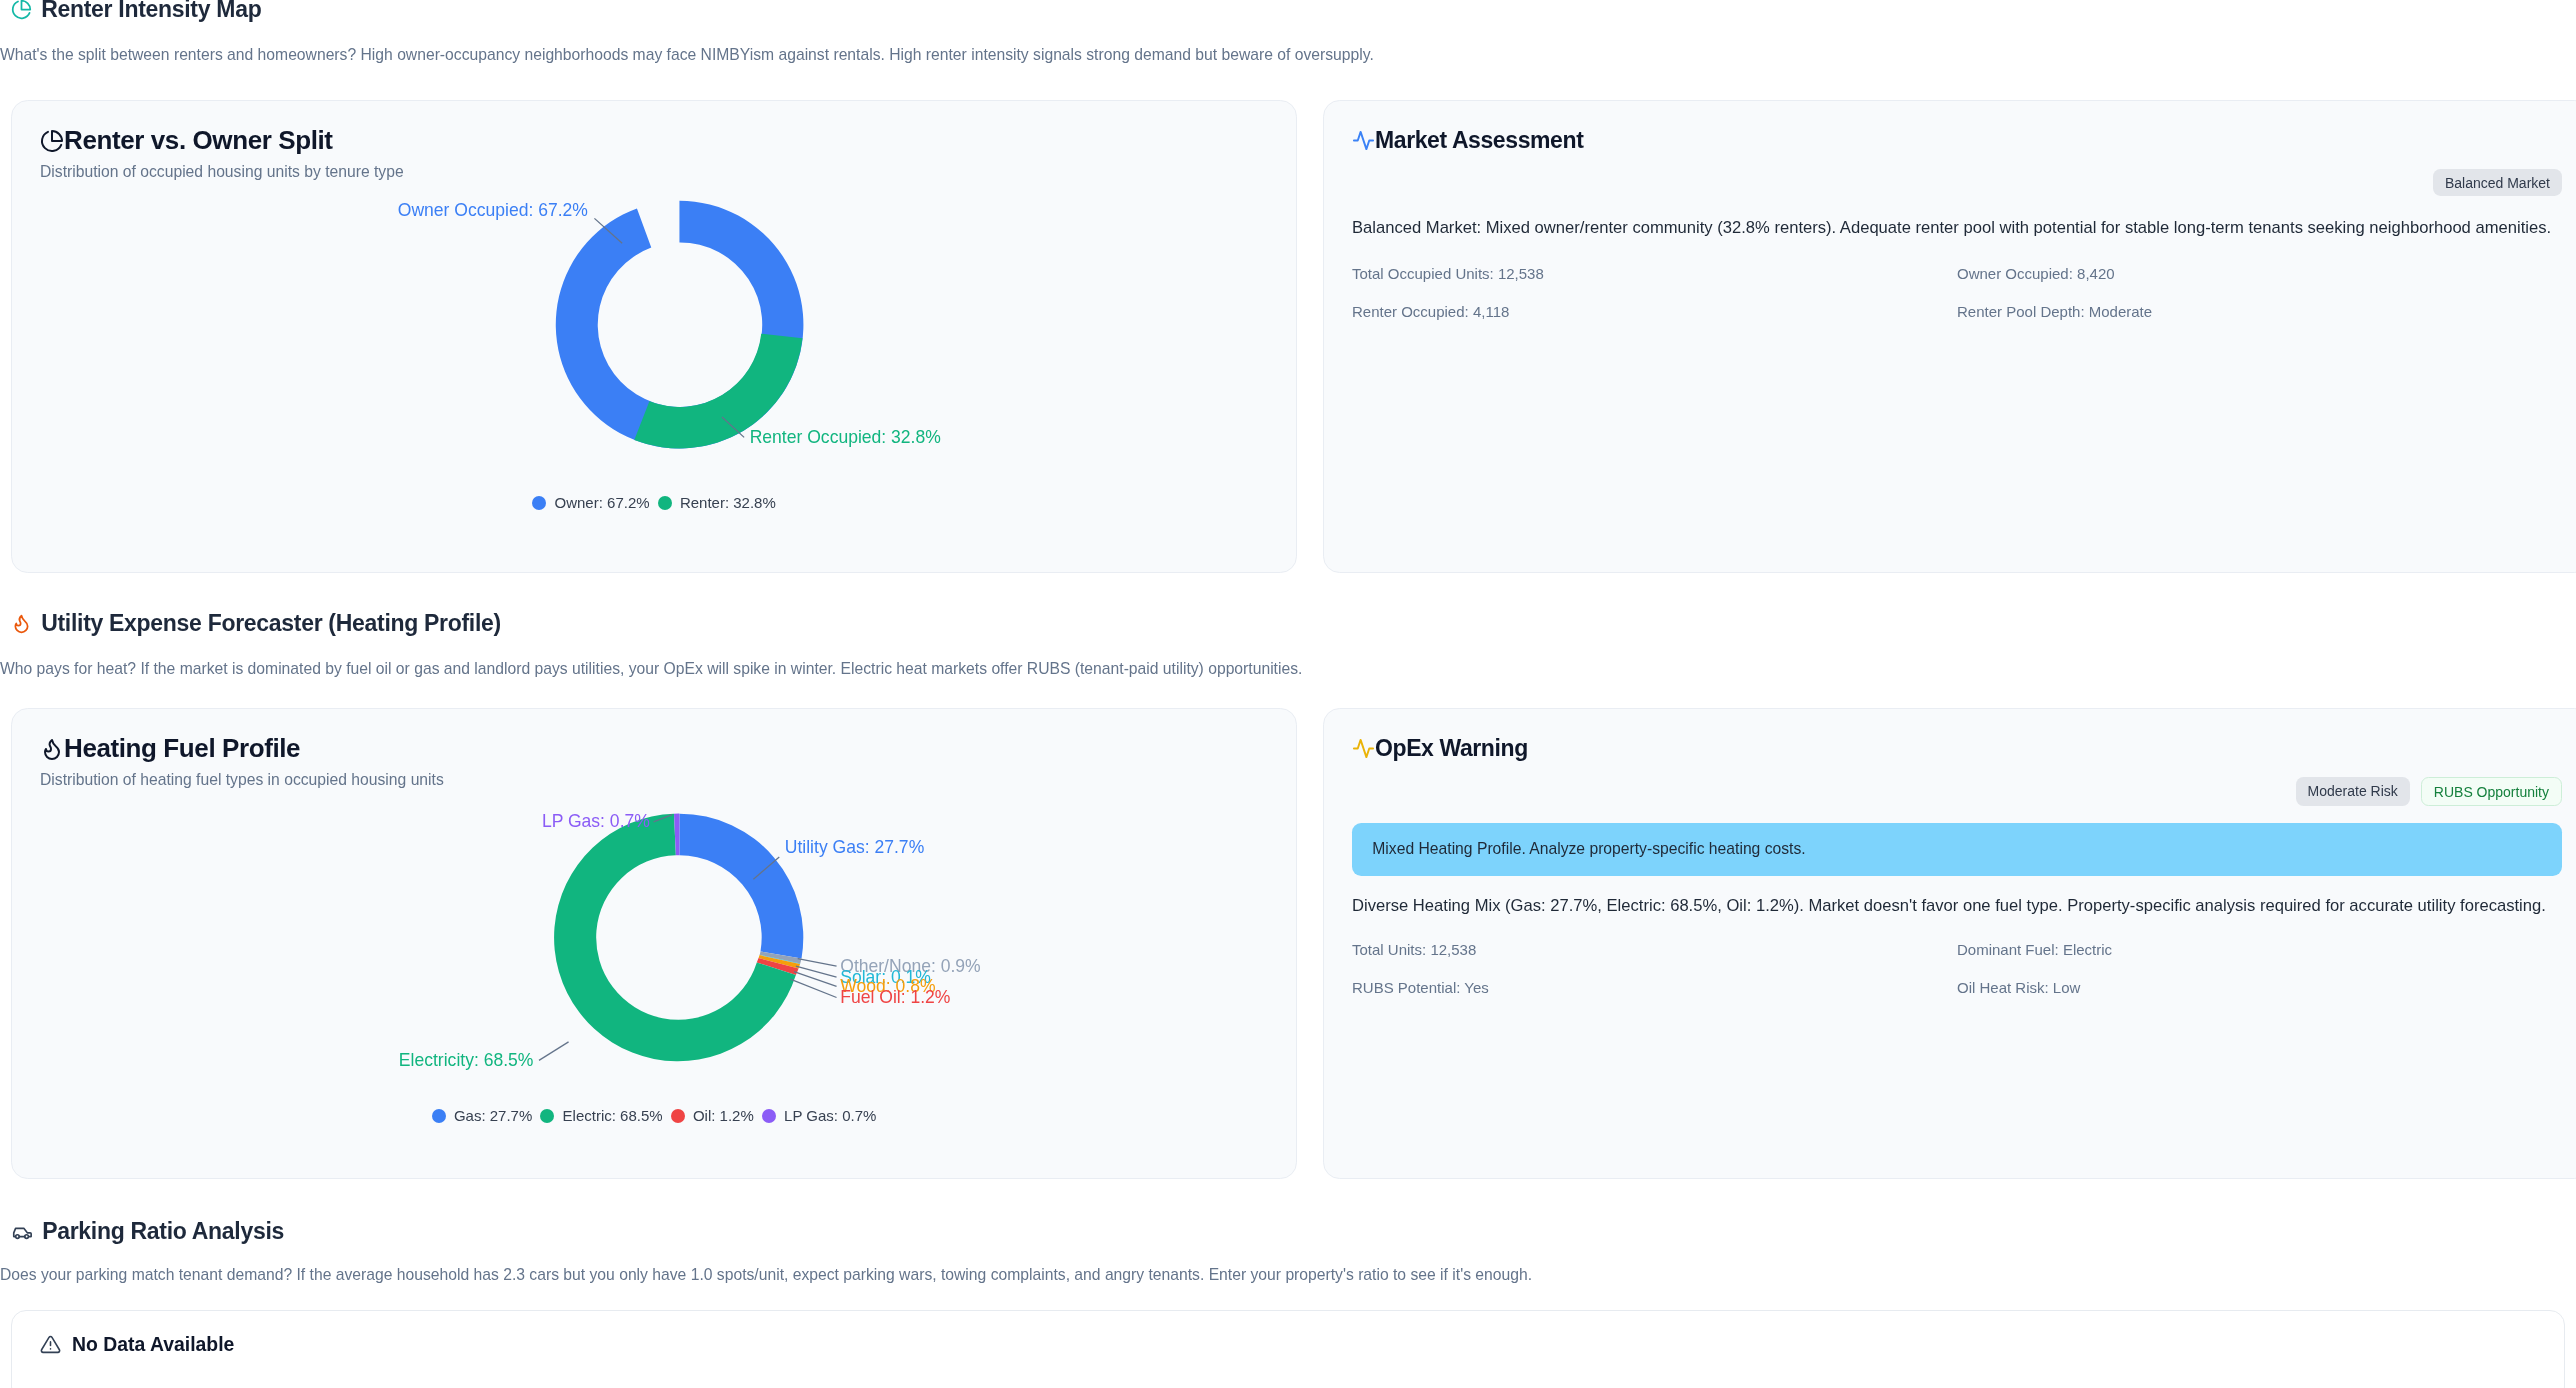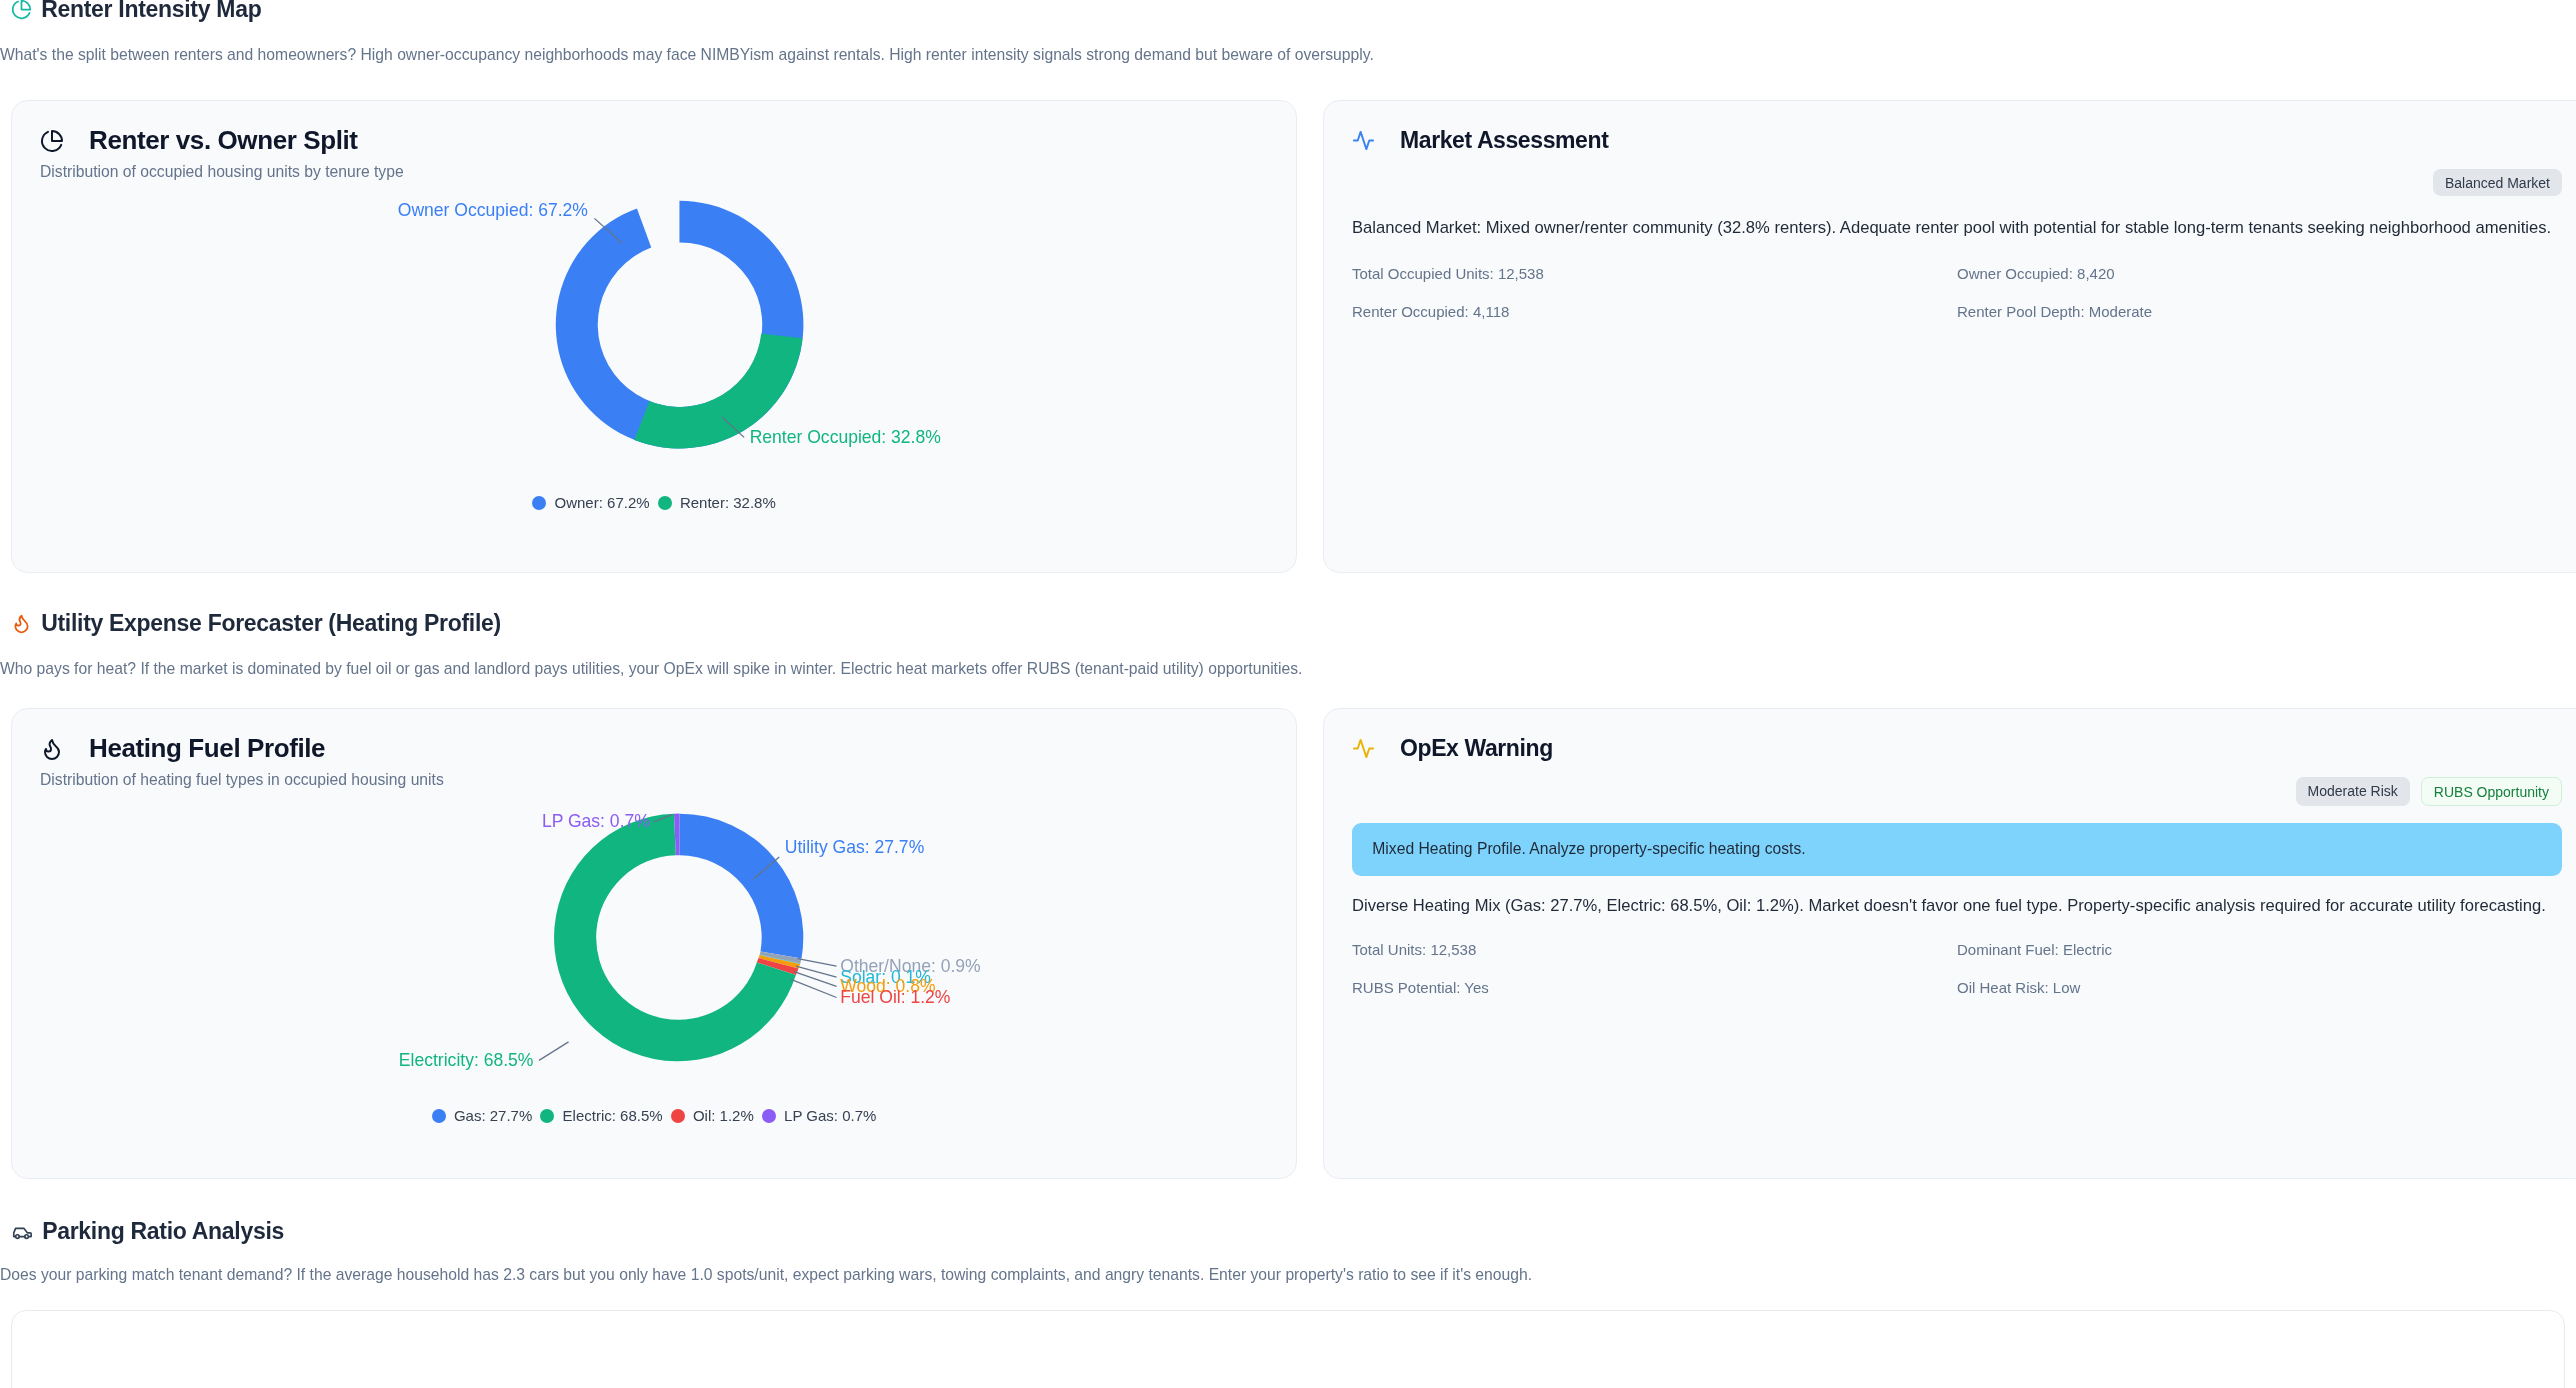--- a/index.html
+++ b/index.html
@@ -33,21 +33,21 @@
   }
   .card {
     background: #f8fafc;
     border: 0.9px solid #e9edf3;
     border-radius: 16.6px;
     position: relative;
   }
   .card-pad { padding: 24px 28px 20.3px 28px; }
 
   .card-title {
-    display: flex; align-items: center; gap: 25px;
+    display: flex; align-items: center; gap: 0;
   }
   .card-title .ct-text {
     font-size: 26px; font-weight: 700; color: #0f172a; letter-spacing: -0.4px;
   }
   .card-sub {
     font-size: 15.7px; color: #64748b; margin-top: 6.5px;
   }
 
   
   .badge-row { display: flex; gap: 11px; margin-top: 15px; justify-content: flex-end; }
@@ -339,16 +339,26 @@
           <circle cx="17" cy="17" r="2"></circle>
           <path d="M9 17h6"></path>
         </svg>
       </span>
       <span class="sh-title">Parking Ratio Analysis</span>
     </div>
   </div>
   <div class="section-desc" style="position:absolute; left:0px; top:1264px; width:2550px;">Does your parking match tenant demand? If the average household has 2.3 cars but you only have 1.0 spots/unit, expect parking wars, towing complaints, and angry tenants. Enter your property's ratio to see if it's enough.</div>
 
   <div class="nodata" style="position:absolute; left:11px; top:1310px; width:2554px; height:92px;">
+    <div class="nodata-head">
+      <span>
+        <svg class="svg-ico" width="21" height="21" viewBox="0 0 24 24" fill="none" stroke="#334155" stroke-width="1.8" stroke-linecap="round" stroke-linejoin="round">
+          <path d="M10.29 3.86 1.82 18a2 2 0 0 0 1.71 3h16.94a2 2 0 0 0 1.71-3L13.71 3.86a2 2 0 0 0-3.42 0z"></path>
+          <line x1="12" y1="9" x2="12" y2="13"></line>
+          <line x1="12" y1="17" x2="12.01" y2="17"></line>
+        </svg>
+      </span>
+      <span class="nodata-title">No Data Available</span>
+    </div>
   </div>
 
 </div>
 
 
 </body></html>

